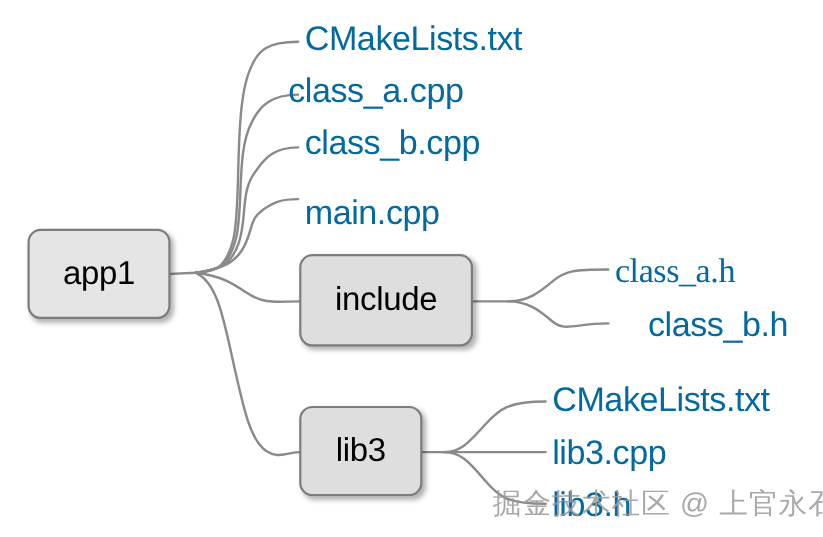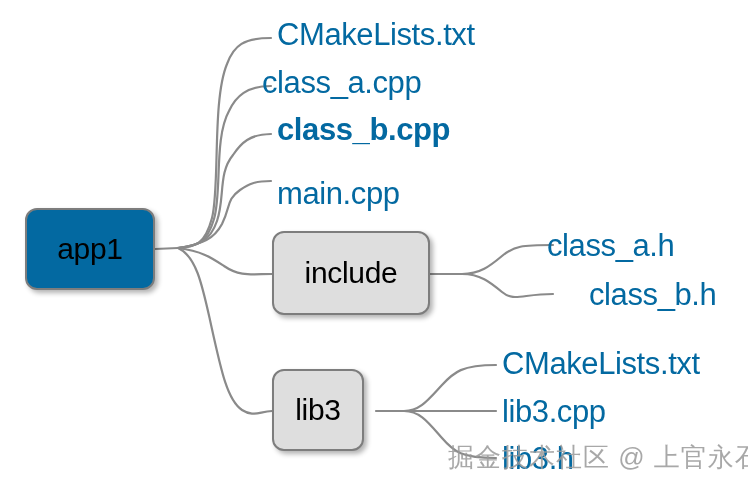--- a/index.html
+++ b/index.html
@@ -71,35 +71,35 @@
       <path d="M 178 248 C 203 244 214 239 222 224 C 231 206 226 200 240 190 C 249 184 255 181 271 181" fill="none" stroke="#8a8a8a" stroke-width="2.2" stroke-linecap="round"></path>
       <path d="M 178 248 C 202 251 212 258 224 266 C 240 277 252 274 272 274" fill="none" stroke="#8a8a8a" stroke-width="2.2" stroke-linecap="round"></path>
       <path d="M 178 248 C 196 256 202 284 210 320 C 221 370 227 400 242 410 C 253 417 258 412 272 411" fill="none" stroke="#8a8a8a" stroke-width="2.2" stroke-linecap="round"></path>
       <path d="M 430 274 L 462 274 C 480 274 490 266 502 256 C 514 246 522 245 553 245" fill="none" stroke="#8a8a8a" stroke-width="2.2" stroke-linecap="round"></path>
       <path d="M 462 274 C 480 274 490 282 502 292 C 514 302 522 294 553 294" fill="none" stroke="#8a8a8a" stroke-width="2.2" stroke-linecap="round"></path>
       <path d="M 376 411 L 404 411 C 420 411 428 400 442 385 C 454 372 462 365 496 365" fill="none" stroke="#8a8a8a" stroke-width="2.2" stroke-linecap="round"></path>
       <path d="M 404 411 L 496 411" fill="none" stroke="#8a8a8a" stroke-width="2.2" stroke-linecap="round"></path>
       <path d="M 404 411 C 420 411 428 422 442 438 C 454 452 462 458 496 458" fill="none" stroke="#8a8a8a" stroke-width="2.2" stroke-linecap="round"></path>
     </svg>
   <div id="nodes-layer">
-      <div class="node" style="left: 25px; top: 208px; width: 130px; height: 82px; background: #0369a1; border-color: rgb(125, 125, 125);">
+      <div class="node" style="left: 25px; top: 208px; width: 130px; height: 82px; background: #e5e5e5; border-color: rgb(125, 125, 125);">
         <span class="node-label">app1</span>
       </div>
       <div class="node" style="left: 272px; top: 231px; width: 158px; height: 84px; background: rgb(222, 222, 222); border-color: rgb(125, 125, 125);">
         <span class="node-label">include</span>
       </div>
-      <div class="node" style="left: 272px; top: 369px; width: 92px; height: 82px; background: rgb(222, 222, 222); border-color: rgb(125, 125, 125);">
+      <div class="node" style="left: 272px; top: 369px; width: 112px; height: 82px; background: rgb(222, 222, 222); border-color: rgb(125, 125, 125);">
         <span class="node-label">lib3</span>
       </div>
     </div>
   <div id="leaves-layer">
       <div class="leaf-label" style="left: 277px; top: 19px;">CMakeLists.txt</div>
       <div class="leaf-label" style="left: 262px; top: 67px;">class_a.cpp</div>
-      <div class="leaf-label" style="left: 277px; top: 114px; font-weight: bold;">class_b.cpp</div>
+      <div class="leaf-label" style="left: 277px; top: 114px;">class_b.cpp</div>
       <div class="leaf-label" style="left: 277px; top: 178px;">main.cpp</div>
-      <div class="leaf-label" style="left: 547px; top: 230px;">class_a.h</div>
+      <div class="leaf-label" style="left: 559px; top: 230px; font-family: Liberation Serif, serif;">class_a.h</div>
       <div class="leaf-label" style="left: 589px; top: 279px;">class_b.h</div>
       <div class="leaf-label" style="left: 502px; top: 348px;">CMakeLists.txt</div>
       <div class="leaf-label" style="left: 502px; top: 396px;">lib3.cpp</div>
       <div class="leaf-label" style="left: 502px; top: 443px;">lib3.h</div>
     </div>
   <div class="watermark" style="left: 448px; top: 444px; color: rgb(154, 154, 154);">掘金技术社区 @ 上官永石</div>
 </div>
 
 </body></html>

